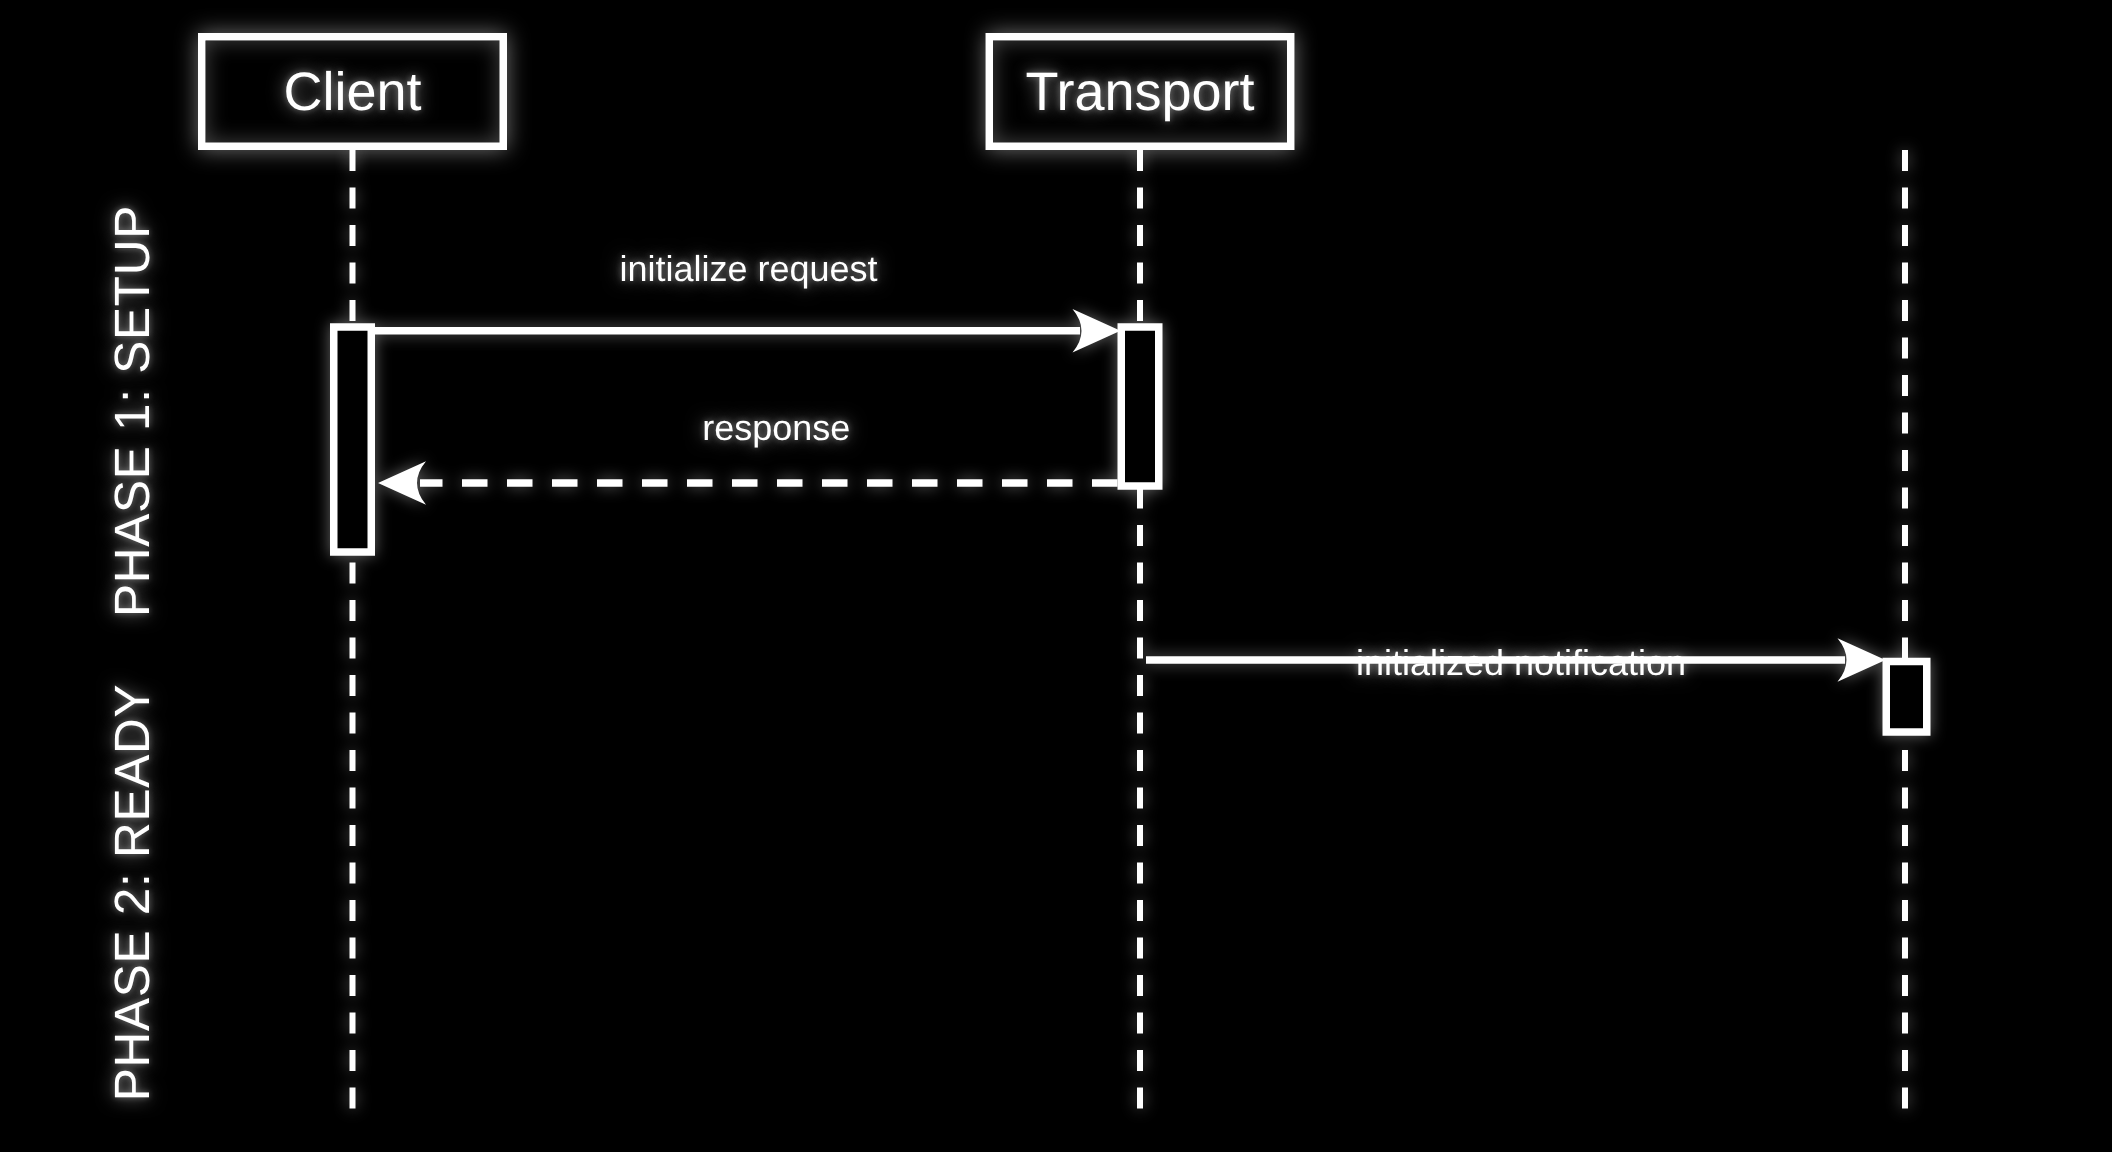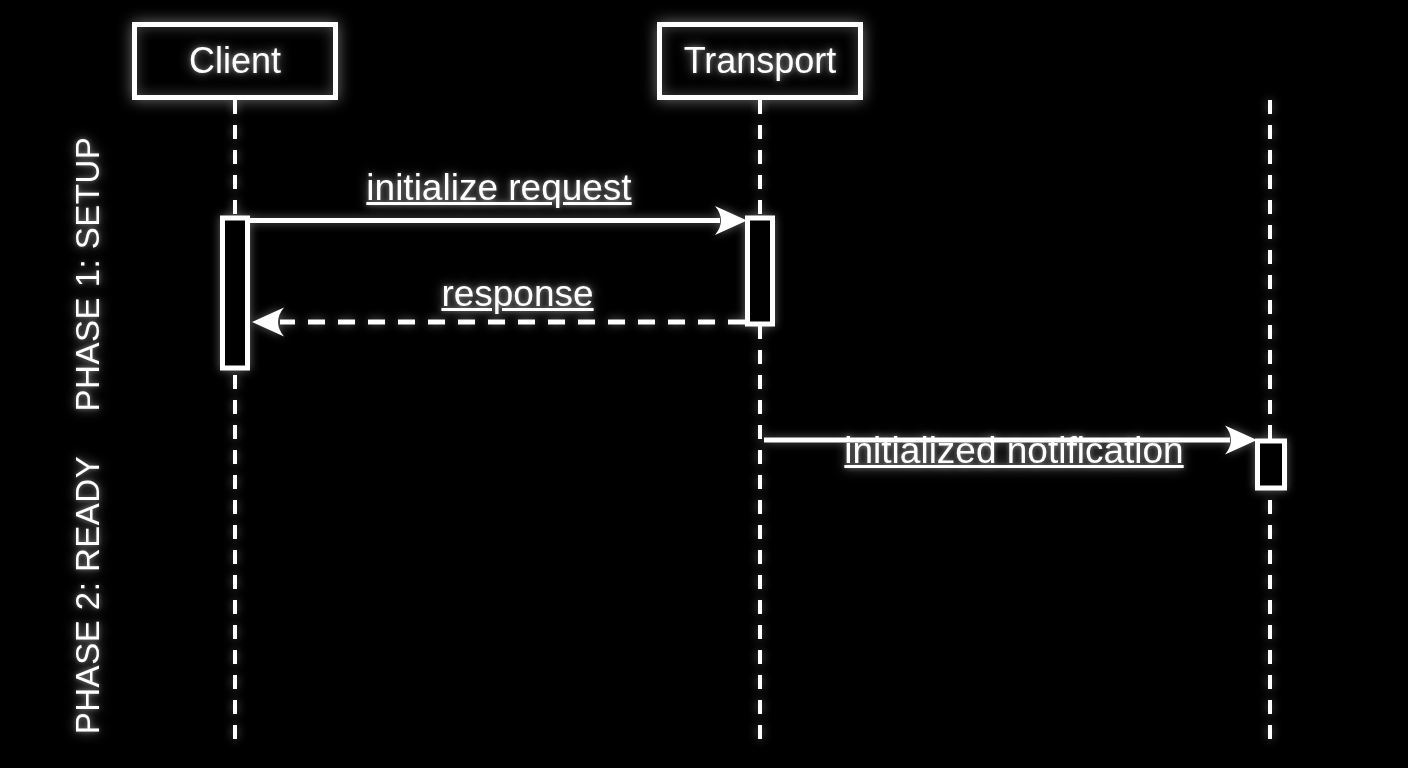--- a/index.html
+++ b/index.html
@@ -31,27 +31,26 @@
   }
   .actor-label {
     font-size: 36px;
     line-height: 1;
     color: #ffffff;
     text-shadow: 0 0 12px rgba(255,255,255,0.55), 0 0 4px rgba(255,255,255,0.35);
     white-space: nowrap;
   }
   .msg-label {
     position: absolute;
-    font-size: 37px;
+    font-size: 24px;
     line-height: 1.2;
     color: #ffffff;
     white-space: nowrap;
     transform: translateX(-50%);
     text-shadow: 0 0 12px rgba(255,255,255,0.55), 0 0 4px rgba(255,255,255,0.35);
-    text-decoration: underline;
   }
   .phase-label {
     position: absolute;
     left: -52px;
     width: 280px;
     height: 44px;
     font-size: 33px;
     line-height: 44px;
     text-align: center;
     color: #ffffff;

